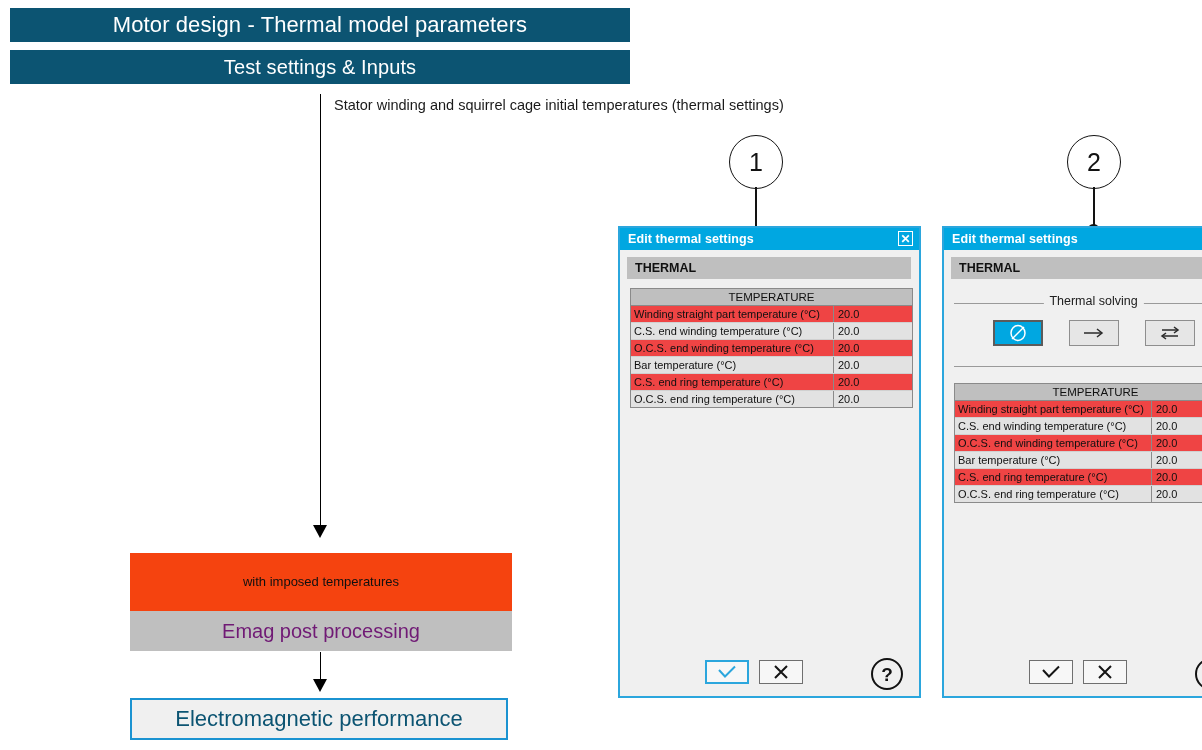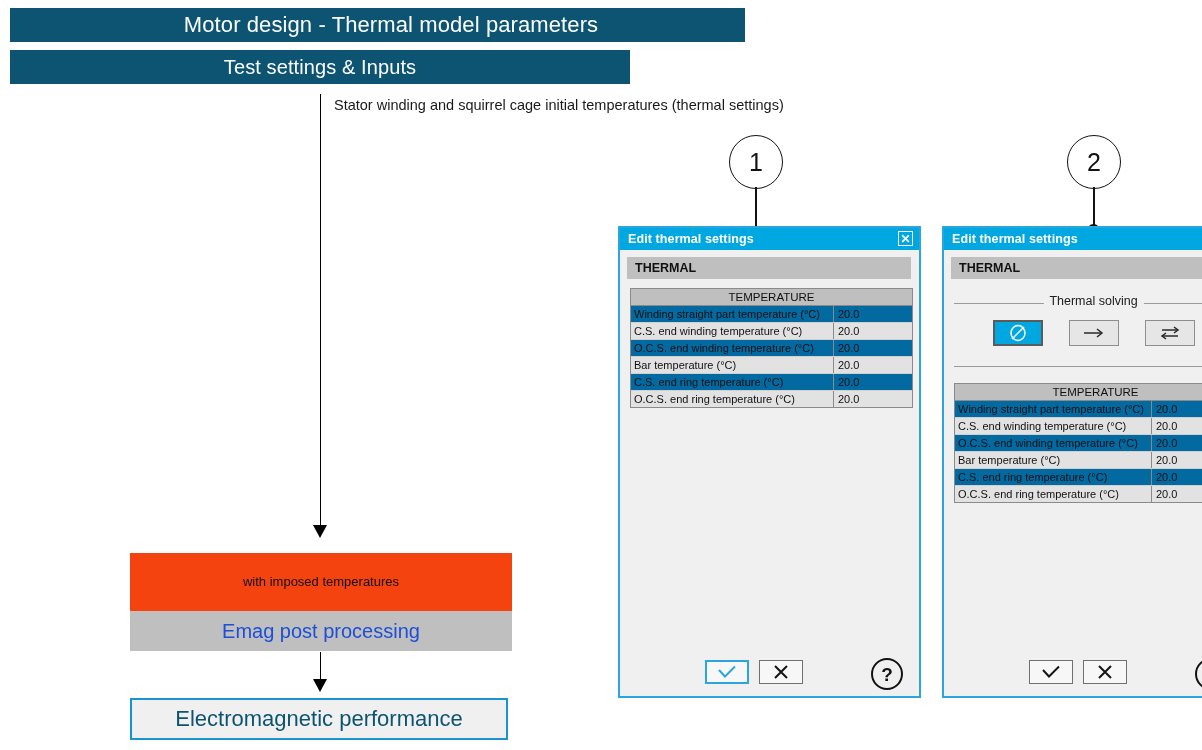--- a/index.html
+++ b/index.html
@@ -9,21 +9,21 @@
     -webkit-font-smoothing:antialiased;
     overflow:hidden;
   }
 
   
   .banner{
     position:absolute;left:10px;background:#0c5472;color:#ffffff;
     display:flex;align-items:center;justify-content:center;
     letter-spacing:.1px;
   }
-  #banner-title{top:8px;width:708px;height:34px;font-size:22px;padding-left:27px;}
+  #banner-title{top:8px;width:620px;height:34px;font-size:22px;}
   #banner-sub{top:50px;width:620px;height:34px;font-size:20px;}
 
   
   #caption{
     position:absolute;left:334px;top:97px;font-size:14.5px;color:#1a1a1a;
     white-space:nowrap;
   }
   #caption-stem{
     position:absolute;left:320px;top:94px;width:1px;height:440px;background:#000;
   }
@@ -45,21 +45,21 @@
   #box-emag{
     position:absolute;left:130px;top:553px;width:382px;height:58px;
     background:#f5430f;color:#101010;
     display:flex;flex-direction:column;align-items:center;justify-content:center;
     line-height:1.12;
   }
   #box-emag .l1{font-size:20px;}
   #box-emag .l2{font-size:13px;}
   #box-post{
     position:absolute;left:130px;top:611px;width:382px;height:40px;
-    background:#bfbfbf;color:#1d4ed8;font-size:20px;
+    background:#bfbfbf;color:#701a75;font-size:20px;
     display:flex;align-items:center;justify-content:center;
   }
   #box-perf{
     position:absolute;left:130px;top:698px;width:374px;height:38px;
     background:#f0f0f0;border:2px solid #1b93d1;color:#0c5472;font-size:22px;
     display:flex;align-items:center;justify-content:center;
   }
 
   
   .callout{position:absolute;}
@@ -128,21 +128,21 @@
   .ttable{
     position:absolute;border:1px solid #8a8a8a;box-sizing:border-box;background:#ffffff;
   }
   .tt-head{
     height:16px;background:#bfbfbf;border-bottom:1px solid #8a8a8a;
     display:flex;align-items:center;justify-content:center;
     font-size:11.5px;color:#101010;
   }
   .tt-row{display:flex;height:16px;border-bottom:1px solid #d0d0d0;}
   .tt-row:last-child{border-bottom:none;}
-  .tt-row.odd{background:#0369a1;}
+  .tt-row.odd{background:#ef4444;}
   .tt-row.even{background:#e2e2e2;}
   .tt-lbl{
     flex:0 0 auto;border-right:1px solid #8a8a8a;box-sizing:border-box;
     display:flex;align-items:center;padding-left:3px;font-size:11px;color:#101010;
     white-space:nowrap;overflow:hidden;
   }
   .tt-val{
     flex:1 1 auto;display:flex;align-items:center;padding-left:4px;
     font-size:11px;color:#101010;
   }

